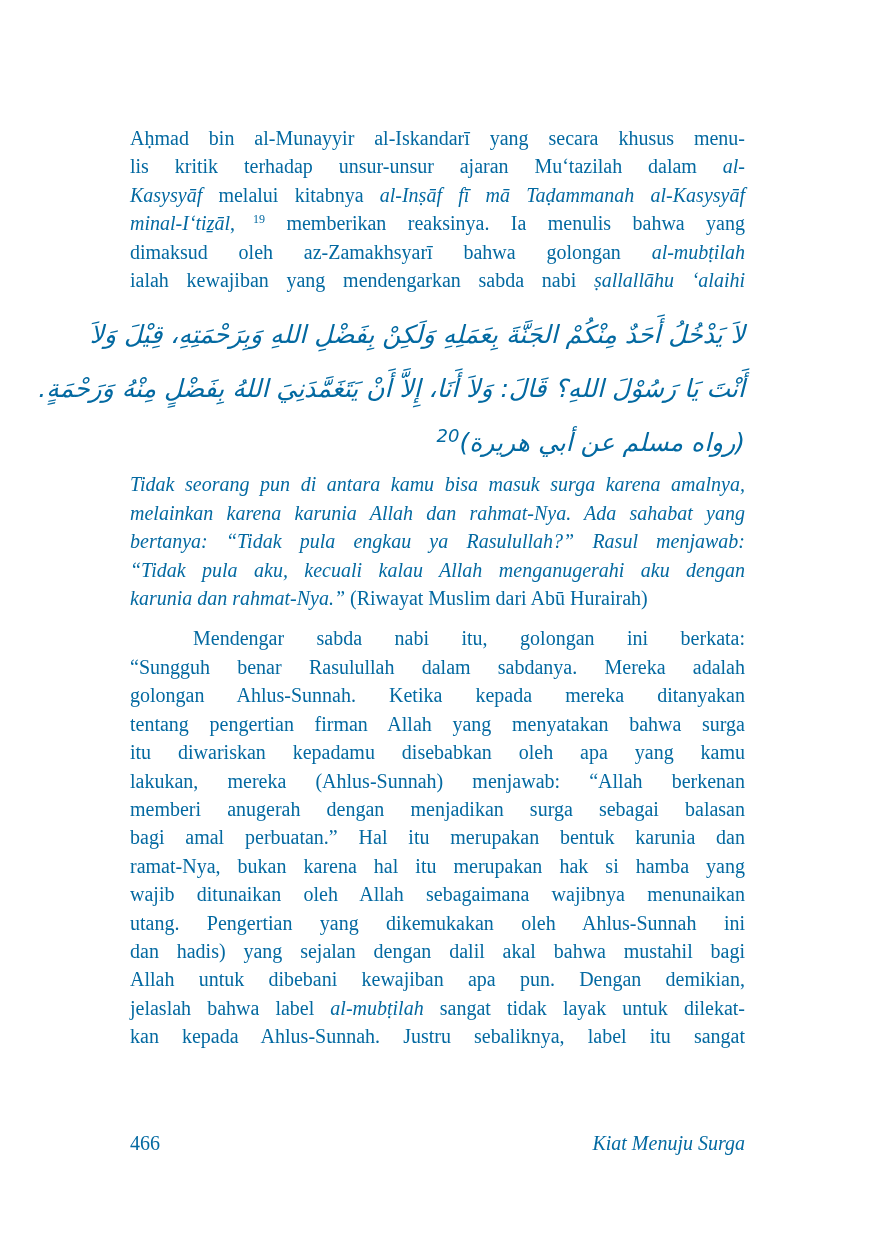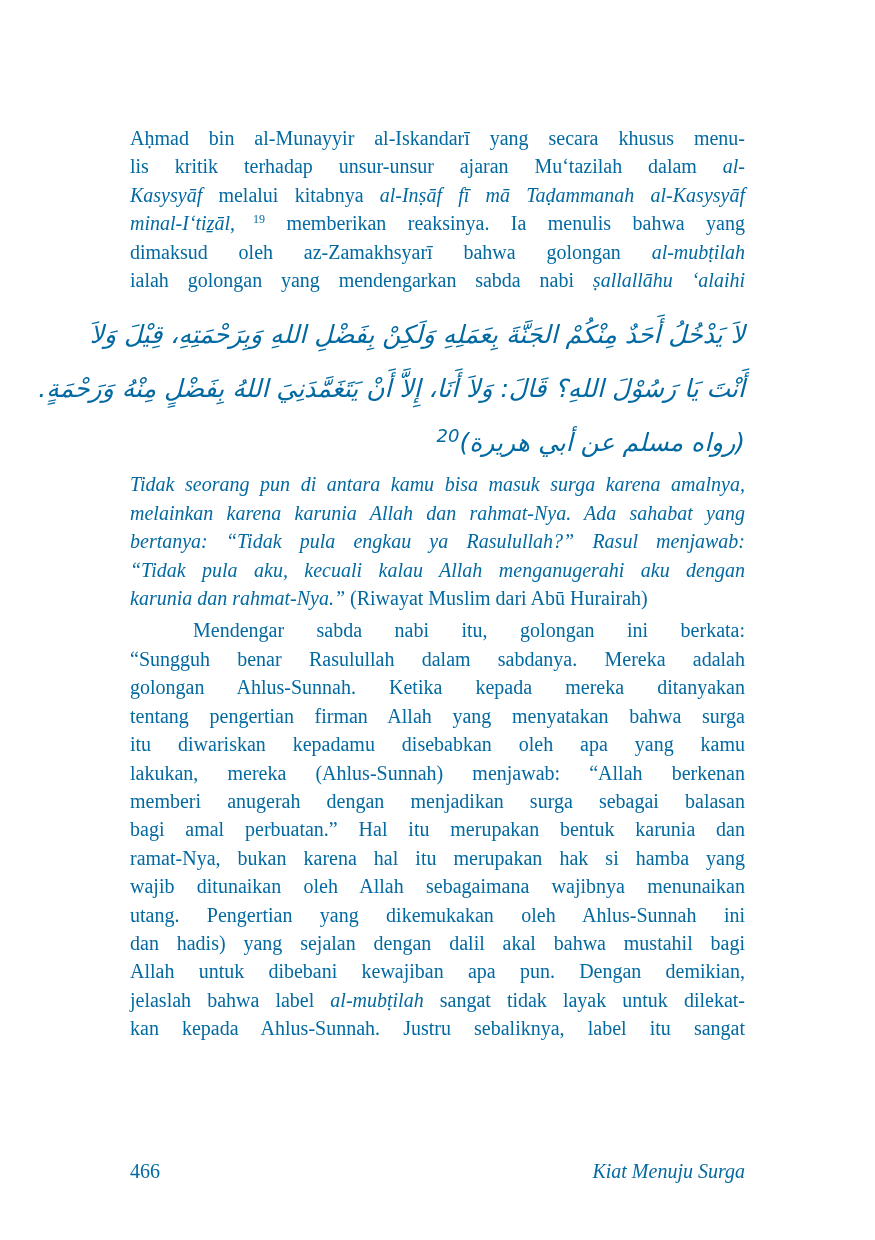--- a/index.html
+++ b/index.html
@@ -53,45 +53,45 @@
     text-align: right;
     text-align-last: right;
   }
   .ar-line sup { font-size: 18px; }
   .translation {
     margin-top: 0;
     font-size: 20px;
     line-height: 28.4px;
   }
   .translation .it { font-style: italic; }
-  .para-2 { margin-top: 4px; }
+  .para-2 { margin-top: 12px; }
   .footer {
     position: absolute;
     left: 130px;
     right: 130px;
-    top: 1160px;
+    top: 1132px;
     display: flex;
     justify-content: space-between;
     align-items: baseline;
     font-size: 20px;
   }
   .running-title { font-style: italic; }
 </style>
 </head>
 <body>
 
 <div class="page">
 
   <div class="para para-1">
       <div class="line"><span>Aḥmad bin al-Munayyir al-Iskandarī yang secara khusus menu-</span></div>
       <div class="line"><span>lis kritik terhadap unsur-unsur ajaran Mu‘tazilah dalam </span><span class="it">al-</span></div>
       <div class="line"><span class="it">Kasysyāf</span><span> melalui kitabnya </span><span class="it">al-Inṣāf fī mā Taḍammanah al-Kasysyāf</span></div>
       <div class="line"><span class="it">minal-I‘tiẕāl</span><span>,</span><sup>19</sup><span> memberikan reaksinya. Ia menulis bahwa yang</span></div>
       <div class="line"><span>dimaksud oleh az-Zamakhsyarī bahwa golongan </span><span class="it">al-mubṭilah</span></div>
-      <div class="line"><span>ialah golongan yang mendengarkan sabda nabi </span><span class="it">ṣallallāhu ‘alaihi</span></div>
+      <div class="line"><span>ialah kewajiban yang mendengarkan sabda nabi </span><span class="it">ṣallallāhu ‘alaihi</span></div>
     </div>
 
   <div class="arabic" dir="rtl">
     <div class="ar-line">لاَ يَدْخُلُ أَحَدٌ مِنْكُمْ الجَنَّةَ بِعَمَلِهِ وَلَكِنْ بِفَضْلِ اللهِ وَبِرَحْمَتِهِ، قِيْلَ وَلاَ</div>
     <div class="ar-line">أَنْتَ يَا رَسُوْلَ اللهِ؟ قَالَ: وَلاَ أَنَا، إِلاَّ أَنْ يَتَغَمَّدَنِيَ اللهُ بِفَضْلٍ مِنْهُ وَرَحْمَةٍ.</div>
     <div class="ar-line ar-src"><span>(رواه مسلم عن أبي هريرة)</span><sup>20</sup></div>
   </div>
 
   <div class="para translation">
       <div class="line"><span class="it">Tidak seorang pun di antara kamu bisa masuk surga karena amalnya,</span></div>

